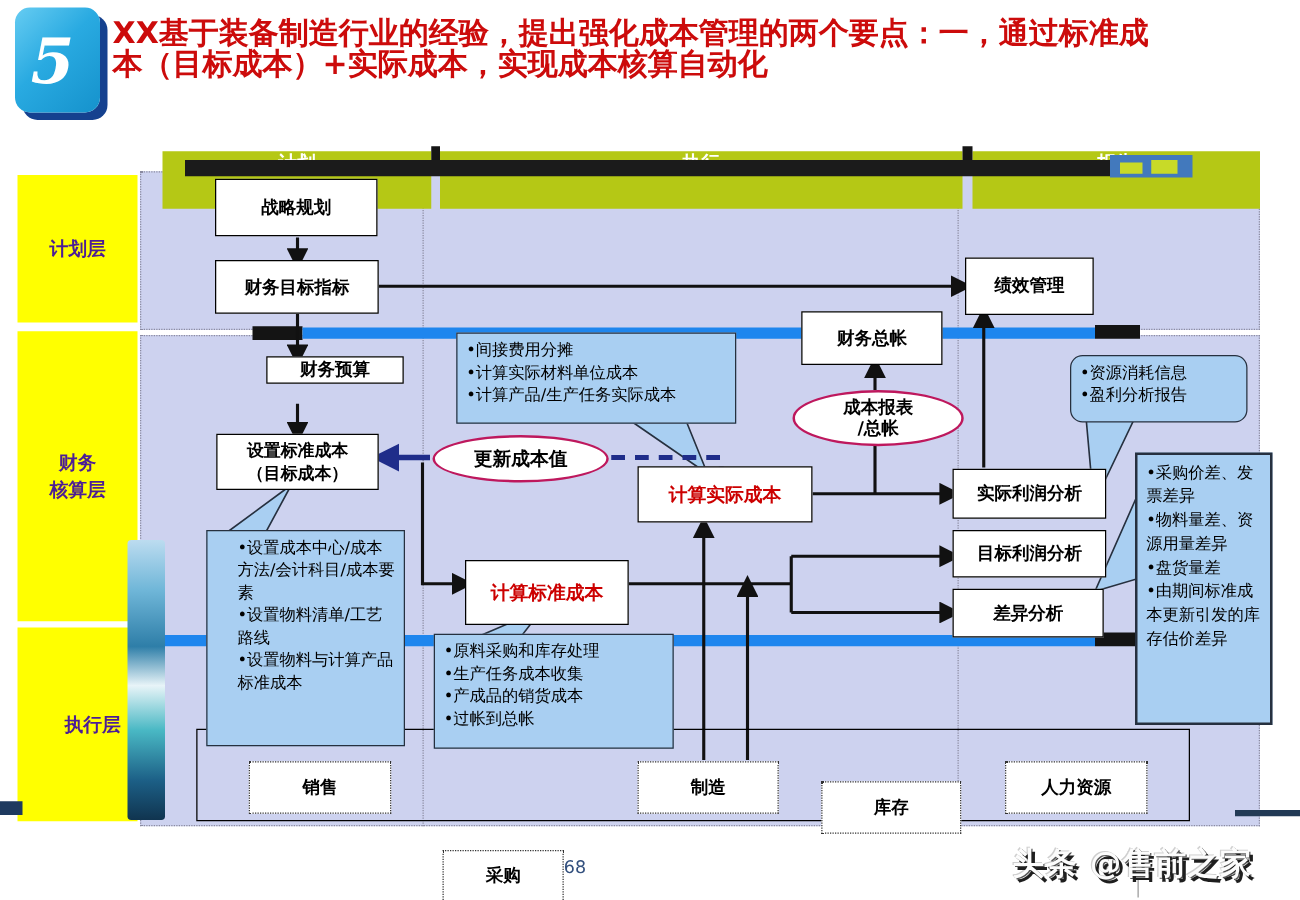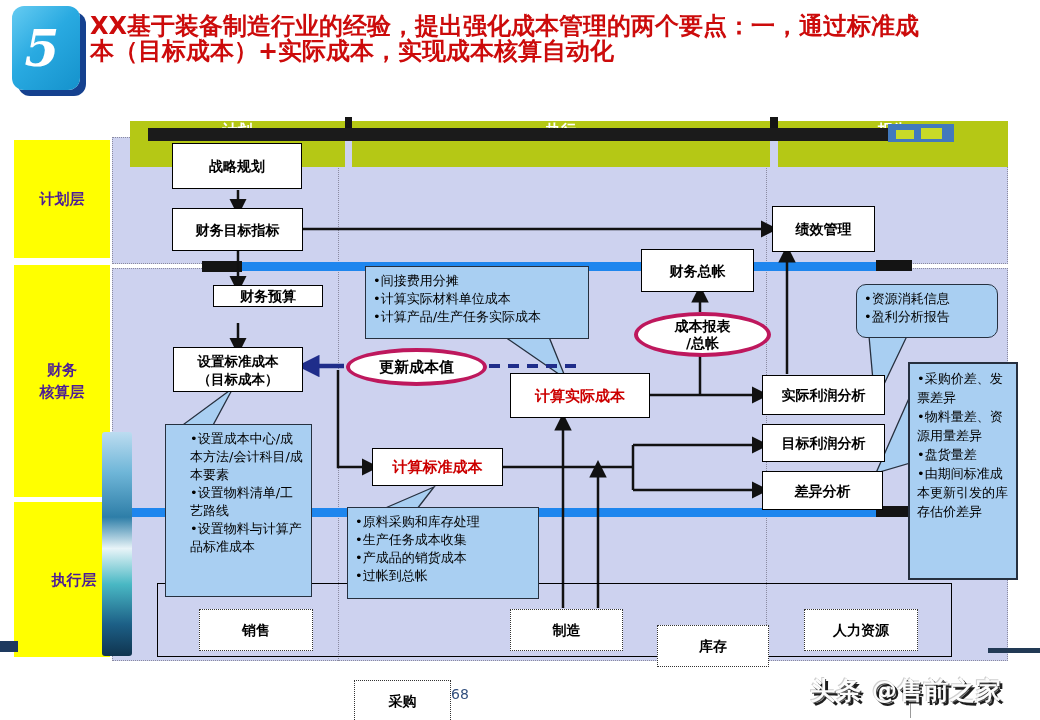--- a/index.html
+++ b/index.html
@@ -31,21 +31,21 @@
   .bluediv{background:#1e86ee;z-index:1;}
   .blackcap{background:#141414;z-index:1;}
   
   svg.conn{left:0;top:0;z-index:2;}
   
   .node{background:#ffffff;border:1px solid #000;color:#000;font-weight:bold;font-size:14px;
         display:flex;align-items:center;justify-content:center;text-align:center;z-index:3;
         white-space:pre-line;line-height:18px;}
   .node.red{color:#cc0000;font-size:15px;}
   .node.dotted{border:1.5px dotted #333;}
-  .ellipse{background:#ffffff;border:4px solid #be185d;border-radius:50%;color:#000;font-weight:bold;
+  .ellipse{background:#ffffff;border:2px solid #be185d;border-radius:50%;color:#000;font-weight:bold;
         display:flex;align-items:center;justify-content:center;text-align:center;z-index:3;
         white-space:pre-line;line-height:17px;}
   .container-box{border:1.5px solid #000;background:transparent;z-index:2;}
   
   .callout{background:#a9cff2;border:1px solid #26303f;color:#000;font-size:13px;line-height:18px;
         padding:5px 7px;z-index:3;white-space:pre-line;}
   .callout.thick{border-width:2px;}
   
   .pagenum{left:430px;top:686px;width:60px;text-align:center;color:#33507e;font-size:14px;z-index:6;}
   .watermark{right:38px;top:674px;font-size:25px;font-weight:bold;color:#fcfcfc;z-index:6;
@@ -142,30 +142,30 @@
 <div class="abs node" style="left:172px;top:208px;width:131px;height:43px;">财务目标指标</div>
 <div class="abs node" style="left:182px;top:285px;width:110px;height:22px;margin-left:31px;">财务预算</div>
 <div class="abs node" style="left:173px;top:347px;width:130px;height:45px;font-size:13.5px;">设置标准成本
 （目标成本）</div>
 <div class="abs node" style="left:772px;top:206px;width:103px;height:46px;">绩效管理</div>
 <div class="abs node" style="left:641px;top:249px;width:113px;height:43px;">财务总帐</div>
 <div class="abs node" style="left:762px;top:375px;width:123px;height:40px;">实际利润分析</div>
 <div class="abs node" style="left:762px;top:424px;width:123px;height:38px;">目标利润分析</div>
 <div class="abs node" style="left:762px;top:471px;width:121px;height:39px;">差异分析</div>
 <div class="abs node red" style="left:510px;top:373px;width:140px;height:45px;">计算实际成本</div>
-<div class="abs node red" style="left:372px;top:448px;width:131px;height:38px;">计算标准成本</div>
+<div class="abs node red" style="left:372px;top:448px;width:131px;height:52px;">计算标准成本</div>
 
 <div class="abs ellipse" style="left:346px;top:348px;width:141px;height:38px;font-size:15px;">更新成本值</div>
 <div class="abs ellipse" style="left:634px;top:312px;width:137px;height:45px;font-size:14px;">成本报表
 /总帐</div>
 
 <div class="abs callout" style="left:365px;top:266px;width:224px;height:73px;">•间接费用分摊
 •计算实际材料单位成本
 •计算产品/生产任务实际成本</div>
-<div class="abs callout" style="left:165px;top:424px;width:147px;height:173px;padding-left:24px;">•设置成本中心/成本方法/会计科目/成本要素
+<div class="abs callout" style="left:165px;top:424px;width:159px;height:173px;padding-left:24px;">•设置成本中心/成本方法/会计科目/成本要素
 •设置物料清单/工艺路线
 •设置物料与计算产品标准成本</div>
 <div class="abs callout" style="left:347px;top:507px;width:192px;height:92px;">•原料采购和库存处理
 •生产任务成本收集
 •产成品的销货成本
 •过帐到总帐</div>
 <div class="abs callout" style="left:856px;top:284px;width:142px;height:54px;border-radius:10px;">•资源消耗信息
 •盈利分析报告</div>
 <div class="abs callout thick" style="left:908px;top:362px;width:110px;height:218px;line-height:19px;">•采购价差、发票差异
 •物料量差、资源用量差异

